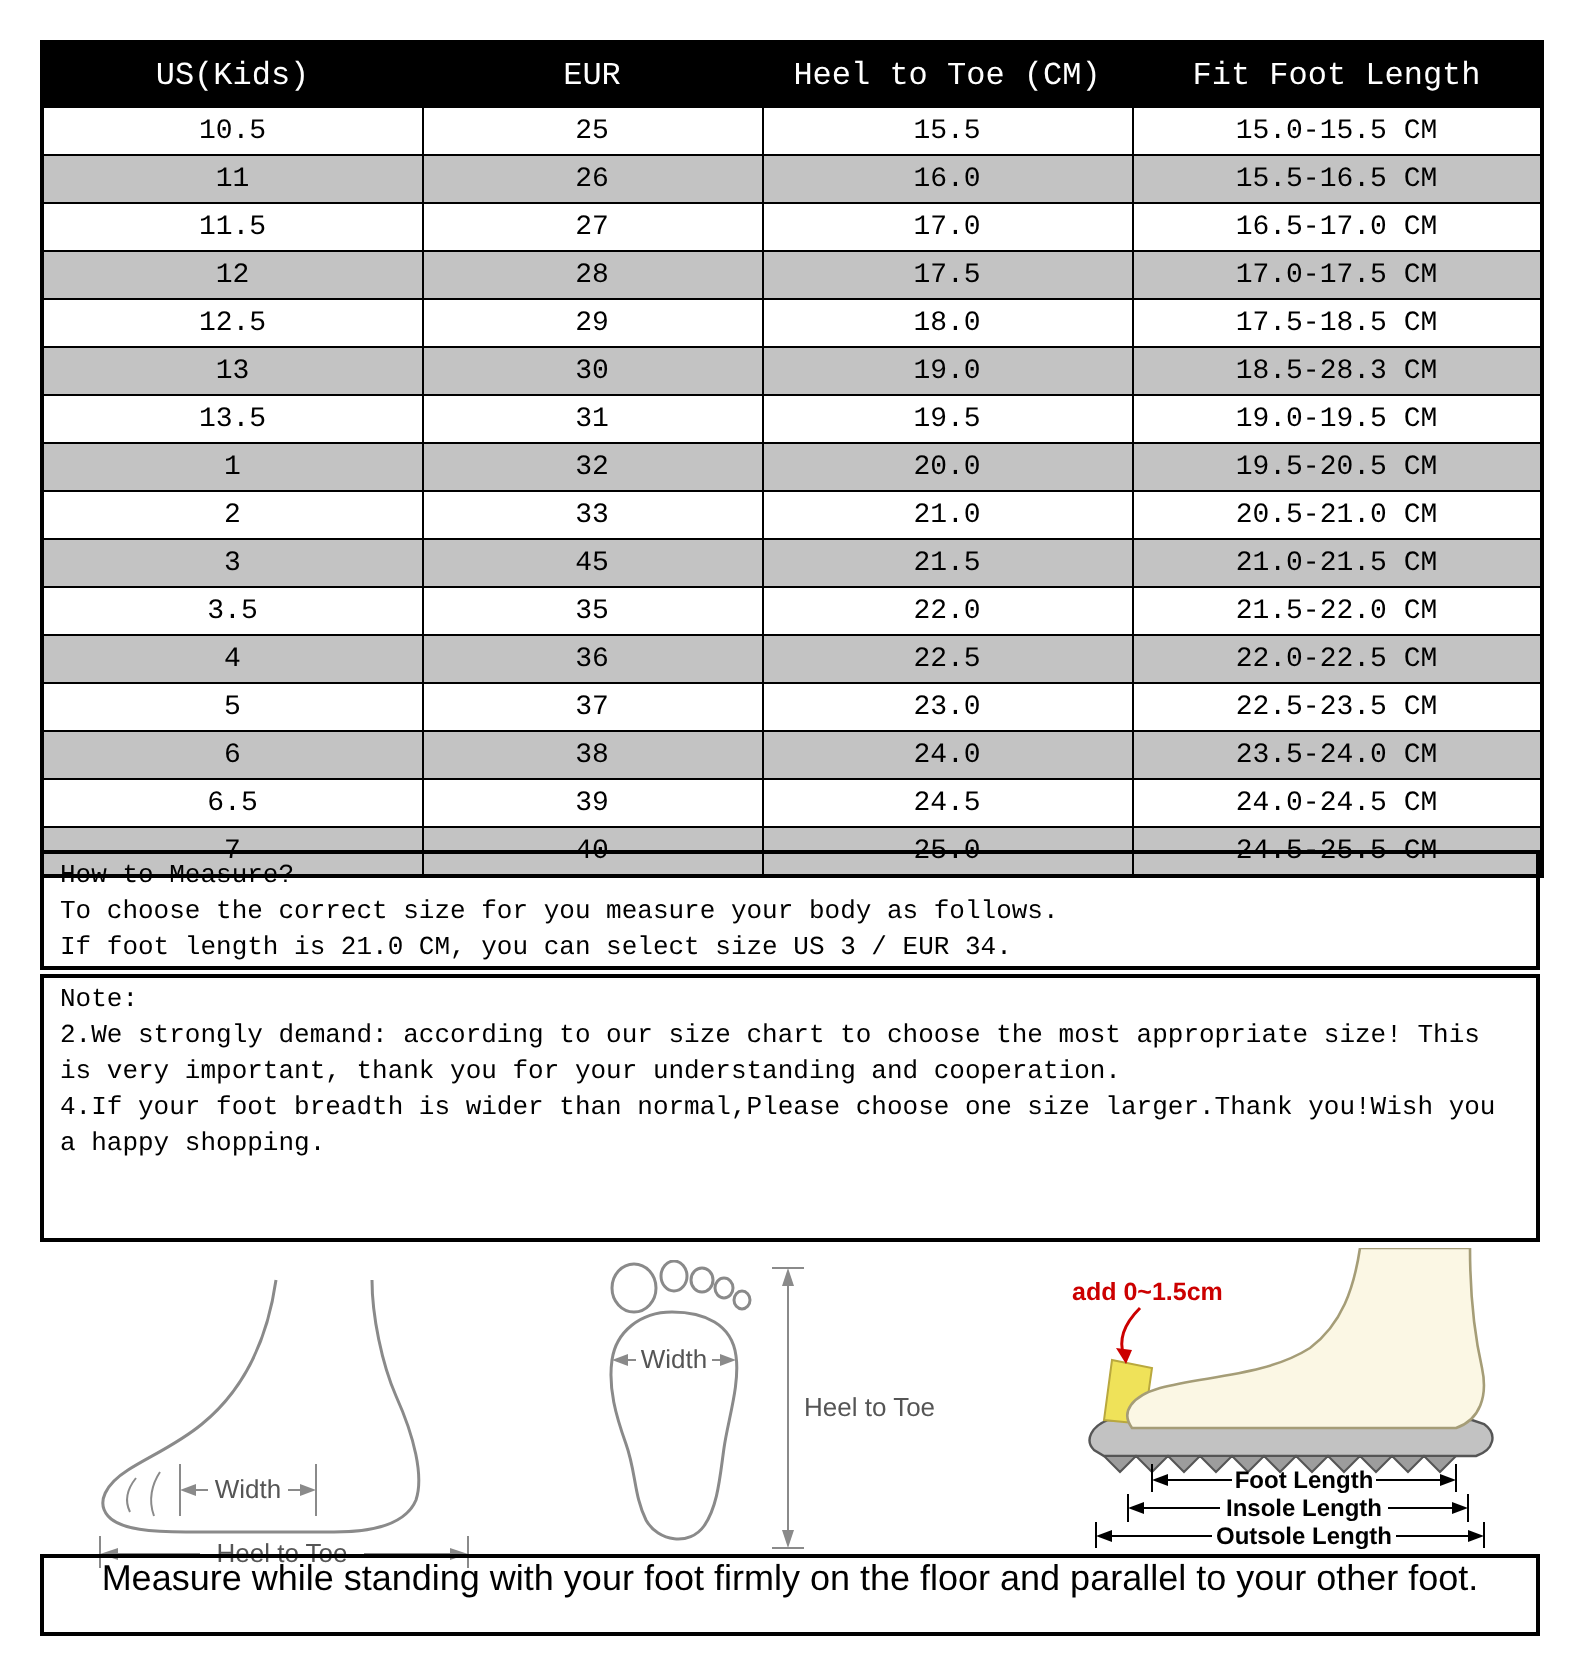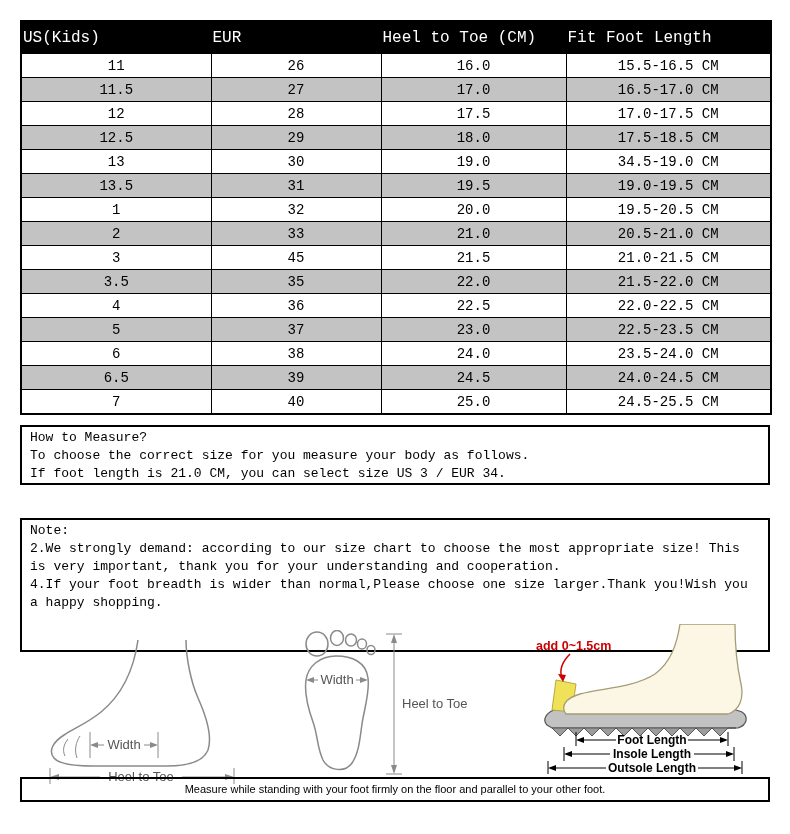--- a/index.html
+++ b/index.html
@@ -7,44 +7,44 @@
     width:790px;height:834px;background:#ffffff;position:relative;overflow:hidden;
     font-family:"Liberation Mono","DejaVu Sans Mono",monospace;color:#000;
   }
   
   .size-table{
     position:absolute;left:20px;top:20px;width:750px;
     border-collapse:collapse;table-layout:fixed;border:2px solid #000;
   }
   .size-table th{
     background:#000;color:#fff;font-weight:normal;font-size:16px;height:29px;
-    border:1px solid #000;text-align:left;
+    border:1px solid #000;text-align:center;
   }
   .size-table td{
     border:1px solid #000;text-align:center;font-size:14px;height:23px;padding:0;
     background:#fff;
   }
   .size-table tbody tr:nth-child(even) td{background:#c3c3c3;}
   
   .text-box{
     position:absolute;left:20px;width:750px;border:2px solid #000;
     padding:2px 8px;font-size:13px;line-height:18px;box-sizing:border-box;
   }
   .how-box{top:425px;height:60px;}
-  .note-box{top:487px;height:134px;margin-top:31px;}
+  .note-box{top:487px;height:134px;}
   
   .diagrams{position:absolute;left:20px;top:622px;width:750px;height:153px;}
   .diag{position:absolute;}
   .diag-label{font-family:"Liberation Sans",sans-serif;font-size:13px;fill:#555;}
   .mlabel{font-family:"Liberation Sans",sans-serif;font-size:12px;font-weight:bold;fill:#000;}
   .rlabel{font-family:"Liberation Sans",sans-serif;font-size:12.5px;font-weight:bold;fill:#cc0000;}
   
   .footer-box{
-    position:absolute;left:20px;top:777px;width:750px;height:25px;border:2px solid #000;
-    box-sizing:border-box;font-family:"Liberation Sans",sans-serif;font-size:11px;
+    position:absolute;left:20px;top:777px;width:750px;height:41px;border:2px solid #000;
+    box-sizing:border-box;font-family:"Liberation Sans",sans-serif;font-size:18px;
     text-align:center;line-height:21px;
   }
 </style>
 </head>
 <body>
 
 <div>
 
   <table class="size-table">
     <colgroup>
@@ -56,20 +56,26 @@
     <thead>
       <tr>
         <th>US(Kids)</th>
         <th>EUR</th>
         <th>Heel to Toe (CM)</th>
         <th>Fit Foot Length</th>
       </tr>
     </thead>
     <tbody>
       <tr>
+          <td>10.5</td>
+          <td>25</td>
+          <td>15.5</td>
+          <td>15.0-15.5 CM</td>
+        </tr>
+      <tr>
           <td>11</td>
           <td>26</td>
           <td>16.0</td>
           <td>15.5-16.5 CM</td>
         </tr>
       <tr>
           <td>11.5</td>
           <td>27</td>
           <td>17.0</td>
           <td>16.5-17.0 CM</td>
@@ -83,21 +89,21 @@
       <tr>
           <td>12.5</td>
           <td>29</td>
           <td>18.0</td>
           <td>17.5-18.5 CM</td>
         </tr>
       <tr>
           <td>13</td>
           <td>30</td>
           <td>19.0</td>
-          <td>34.5-19.0 CM</td>
+          <td>18.5-28.3 CM</td>
         </tr>
       <tr>
           <td>13.5</td>
           <td>31</td>
           <td>19.5</td>
           <td>19.0-19.5 CM</td>
         </tr>
       <tr>
           <td>1</td>
           <td>32</td>

